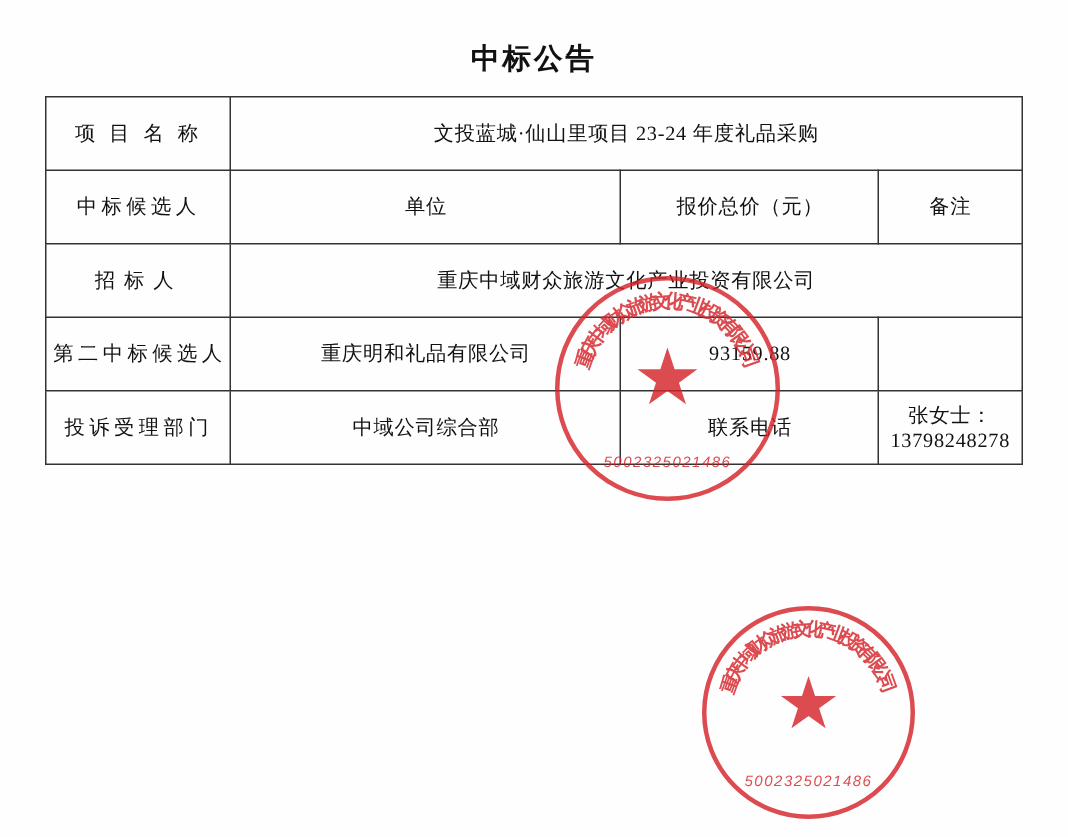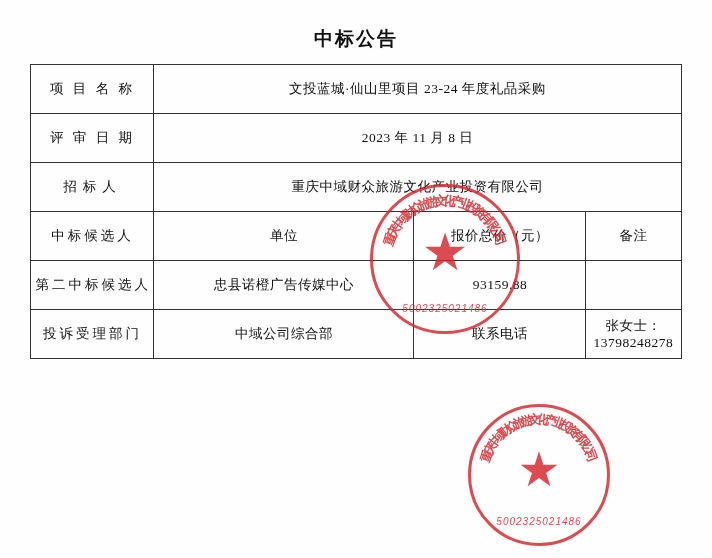--- a/index.html
+++ b/index.html
@@ -136,36 +136,32 @@
         <col class="col-b">
         <col class="col-c">
         <col class="col-d">
     </colgroup>
     <tbody>
       <tr>
         <td class="label-cell">项 目 名 称</td>
         <td class="value-cell" colspan="3">文投蓝城·仙山里项目 23-24 年度礼品采购</td>
       </tr>
       <tr>
-        <td class="label-cell">评 审 日 期</td>
-        <td class="value-cell" colspan="3">2023 年 11 月 8 日</td>
-      </tr>
-      <tr>
-        <td class="label-cell wide-space">招标人</td>
-        <td class="value-cell" colspan="3">重庆中域财众旅游文化产业投资有限公司</td>
-      </tr>
-      <tr>
         <td class="label-cell">中标候选人</td>
         <td class="value-cell">单位</td>
         <td class="value-cell">报价总价（元）</td>
         <td class="value-cell">备注</td>
       </tr>
       <tr>
+        <td class="label-cell wide-space">招标人</td>
+        <td class="value-cell" colspan="3">重庆中域财众旅游文化产业投资有限公司</td>
+      </tr>
+      <tr>
         <td class="label-cell">第二中标候选人</td>
-        <td class="value-cell">忠县诺橙广告传媒中心</td>
+        <td class="value-cell">重庆明和礼品有限公司</td>
         <td class="value-cell">93159.88</td>
         <td class="value-cell"></td>
       </tr>
       <tr>
         <td class="label-cell">投诉受理部门</td>
         <td class="value-cell">中域公司综合部</td>
         <td class="value-cell">联系电话</td>
         <td class="value-cell">张女士：13798248278</td>
       </tr>
     </tbody>

